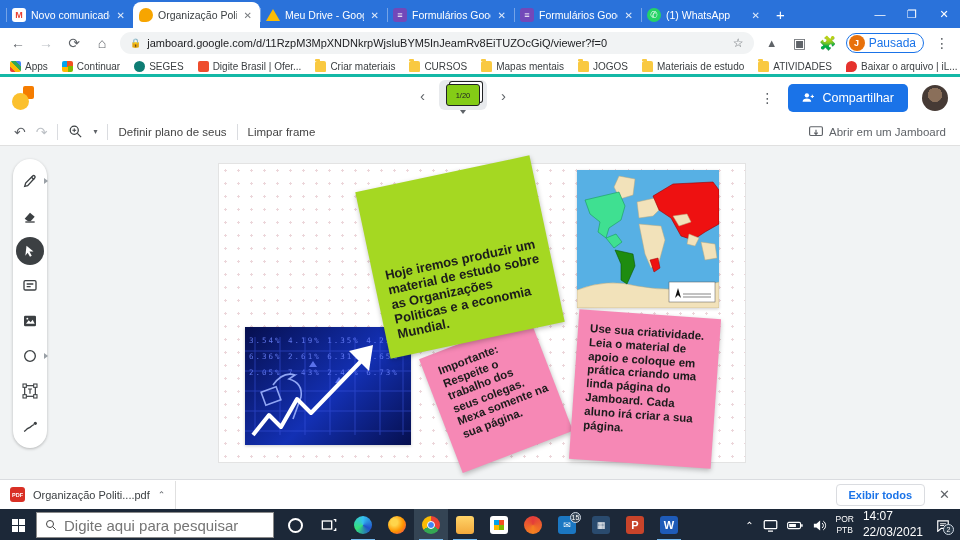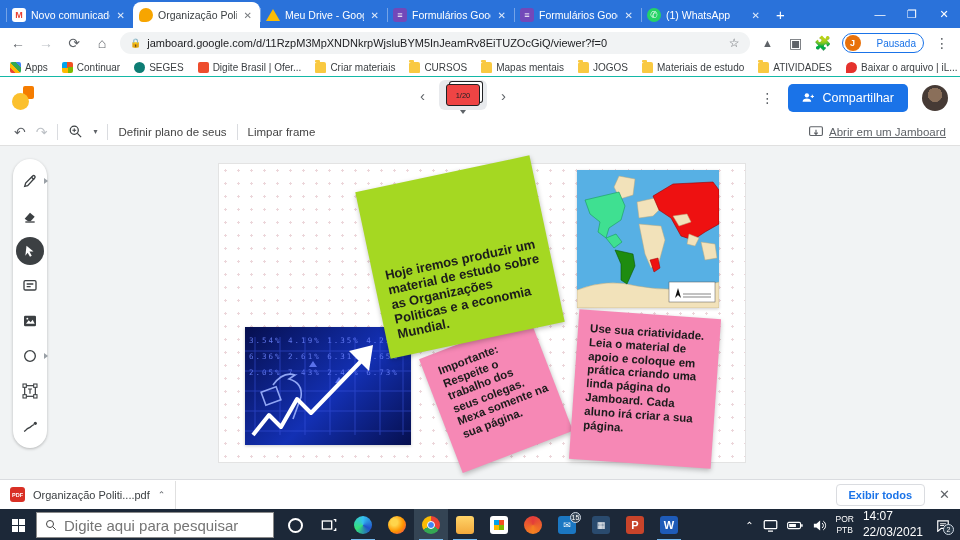--- a/index.html
+++ b/index.html
@@ -34,25 +34,25 @@
   .navbar { height:30px; background:#fff; display:flex; align-items:center; padding:0 8px; gap:8px; }
   .nav-ic { color:#5f6368; font-size:14px; width:20px; text-align:center; }
   .omnibox { flex:1; height:22px; background:#f1f3f4; border-radius:11px; display:flex;
     align-items:center; padding:0 10px; gap:6px; font-size:11px; color:#202124; }
   .omnibox .lock { font-size:9px; color:#5f6368; }
   .omnibox .star { margin-left:auto; color:#5f6368; font-size:12px; }
   .profile-chip { display:flex; align-items:center; gap:4px; border:1.5px solid #1a73e8;
     border-radius:12px; padding:1px 7px 1px 2px; }
   .profile-chip .pj { width:16px; height:16px; border-radius:50%; background:#e8710a;
     color:#fff; font-size:9px; display:flex; align-items:center; justify-content:center; font-weight:bold; }
-  .profile-chip .pt { font-size:10px; color:#1a73e8;margin-left:12px; }
+  .profile-chip .pt { font-size:12px; color:#1a73e8; }
 
   
   .bookmarks { height:19px; background:#fff; display:flex; align-items:center; padding:0 10px;
-    gap:14px; font-size:10px; color:#3c4043; border-bottom:1px solid #14b8a6; }
+    gap:14px; font-size:10px; color:#3c4043; border-bottom:3px solid #14b8a6; }
   .bm { display:flex; align-items:center; gap:4px; white-space:nowrap; }
   .bm-ic { width:11px; height:11px; border-radius:2px; flex-shrink:0; }
   .ic-apps { background:linear-gradient(45deg,#ea4335 25%,#fbbc04 25% 50%,#34a853 50% 75%,#4285f4 75%); border-radius:2px; }
   .ic-ms { background:conic-gradient(#f25022 0 25%,#7fba00 0 50%,#ffb900 0 75%,#00a4ef 0); }
   .ic-seges { background:#0e7d74; border-radius:50%; }
   .ic-shopee { background:#ee4d2d; border-radius:2px; }
   .ic-folder { background:#f9c941; border-radius:2px 2px 1px 1px; position:relative; }
   .ic-folder::before { content:""; position:absolute; top:-2px; left:0; width:5px; height:2px;
     background:#f9c941; border-radius:1px 1px 0 0; }
   .ic-ilove { background:#e5322d; border-radius:50% 50% 50% 0; }
@@ -63,36 +63,36 @@
   .jam-header { height:41px; display:flex; align-items:center; padding:0 12px; gap:10px; background:#fff; }
   .jam-logo { width:24px; height:24px; position:relative; }
   .jam-logo .c { position:absolute; left:0; bottom:0; width:17px; height:17px; background:#fbc02d; border-radius:50%; }
   .jam-logo .s { position:absolute; right:2px; top:0; width:11px; height:13px; background:#f57c00; border-radius:2px; }
   .jam-title { font-size:14.5px; color:#202124; }
   .frame-nav { position:absolute; left:420px; top:80px; display:flex; align-items:center; gap:14px; }
   .chev { color:#5f6368; font-size:15px; }
   .frame-chip { background:#e8eaed; border-radius:6px; padding:4px 7px; position:relative; }
   .frame-mini { width:34px; height:22px; border:1.5px solid #202124; border-radius:3px;
     display:flex; align-items:center; justify-content:center; font-size:7.5px; color:#202124;
-    background:#ef4444; box-shadow:3px -3px 0 -1px #fff, 3px -3px 0 0 #202124; }
+    background:#84cc16; box-shadow:3px -3px 0 -1px #fff, 3px -3px 0 0 #202124; }
   .frame-chip::after { content:""; position:absolute; left:50%; bottom:-4px; margin-left:-3px;
     border-left:3px solid transparent; border-right:3px solid transparent; border-top:4px solid #5f6368; }
   .jam-right { margin-left:auto; display:flex; align-items:center; gap:14px; }
   .kebab { color:#5f6368; font-size:14px; }
   .share-btn { background:#1a73e8; color:#fff; font-size:12.5px; border-radius:5px;
     height:28px; display:flex; align-items:center; gap:7px; padding:0 14px; }
   .avatar { width:26px; height:26px; border-radius:50%;
     background:radial-gradient(circle at 50% 38%, #8a6f5a 0 34%, #463a35 35% 100%); }
 
   
   .jam-toolbar { height:28px; display:flex; align-items:center; padding:0 14px; gap:10px;
     font-size:11.5px; color:#444; border-bottom:1px solid #e0e0e0; background:#fff; }
   .jt-sep { width:1px; height:16px; background:#dadce0; }
   .jt-ic { font-size:14px; color:#5f6368; }
-  .jt-right { margin-left:auto; display:flex; align-items:center; gap:6px; color:#5f6368;text-decoration:underline; }
+  .jt-right { margin-left:auto; display:flex; align-items:center; gap:6px; color:#5f6368; }
 
   
   .workspace { height:333px; background:#f1f3f4; position:relative; }
   .toolpill { position:absolute; left:13px; top:13px; width:34px; background:#fff;
     border-radius:17px; box-shadow:0 1px 3px rgba(0,0,0,.25); padding:8px 0; display:flex;
     flex-direction:column; align-items:center; gap:7px; }
   .tool { width:28px; height:28px; display:flex; align-items:center; justify-content:center; position:relative; }
   .tool.sel { background:#3c4043; border-radius:50%; }
   .tool .sub { position:absolute; right:-4px; top:11px; border-top:3px solid transparent;
     border-bottom:3px solid transparent; border-left:4px solid #9aa0a6; }

